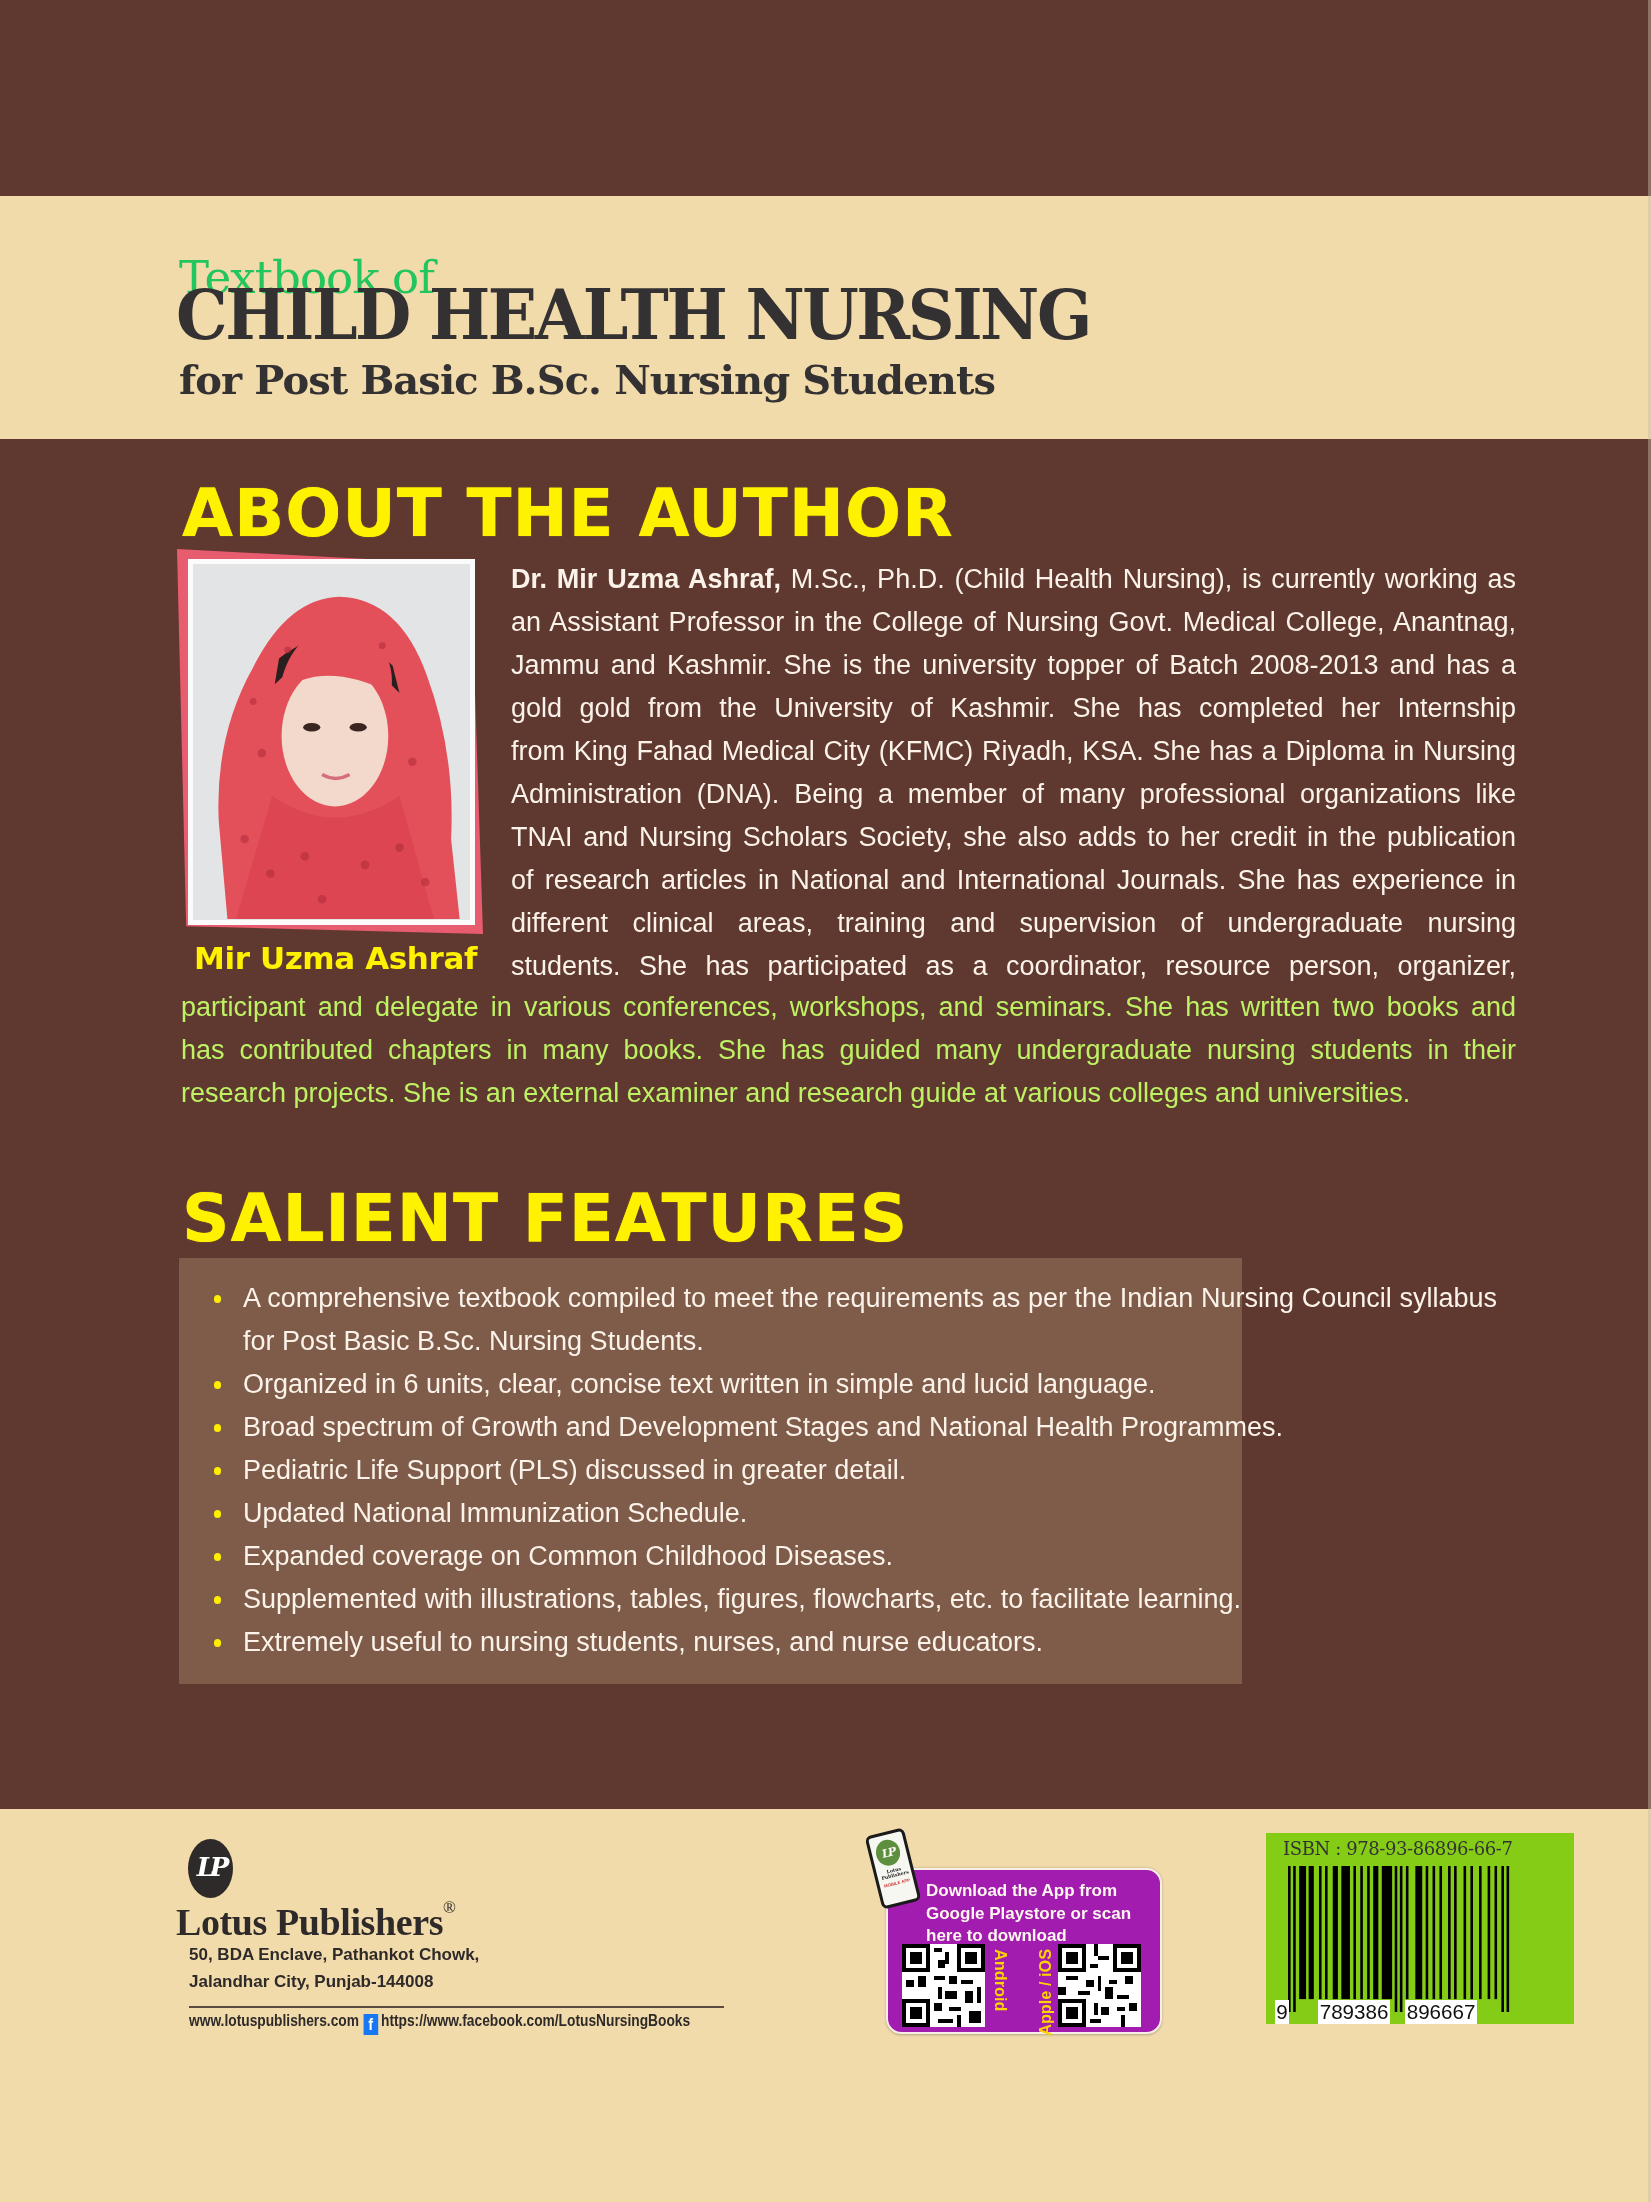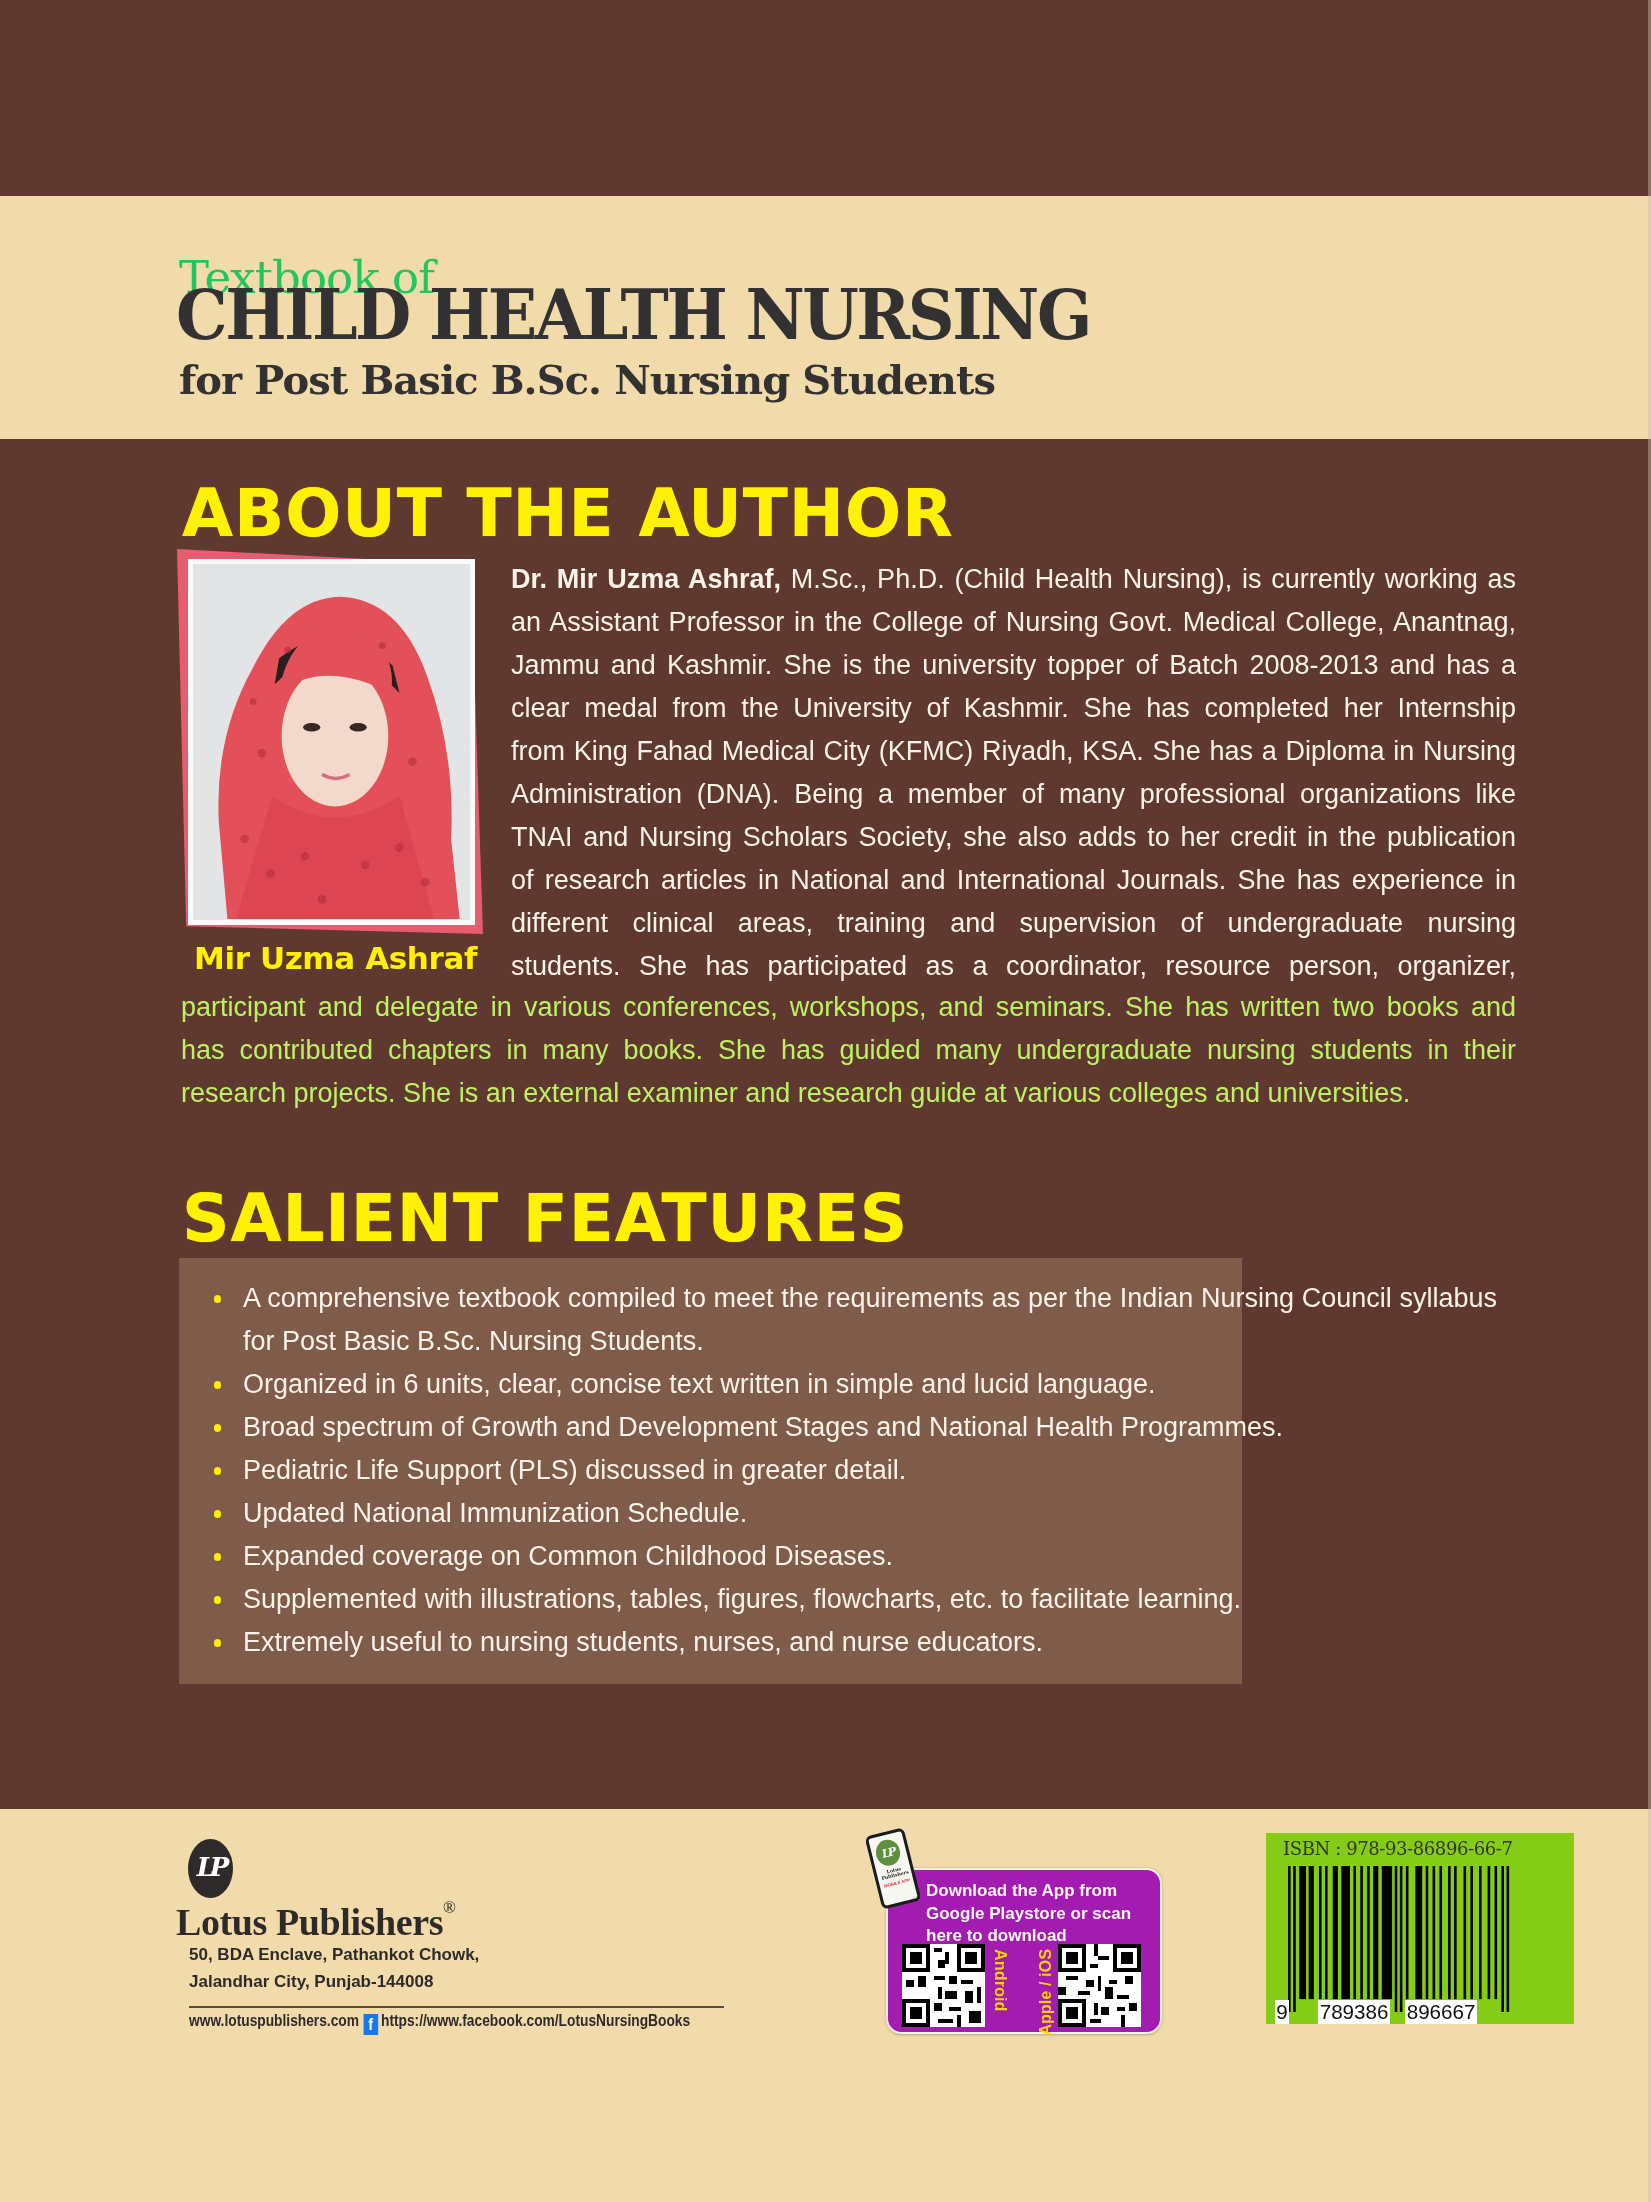--- a/index.html
+++ b/index.html
@@ -114,21 +114,21 @@
       </g>
     </svg>
   </div>
 </div>
 <div class="abs author-name">Mir Uzma Ashraf</div>
 
 <div class="abs bio-right">
   <span class="bio-line"><span class="bold">Dr. Mir Uzma Ashraf,</span><span> M.Sc., Ph.D. (Child Health Nursing), is currently working as</span></span>
   <span class="bio-line">an Assistant Professor in the College of Nursing Govt. Medical College, Anantnag,</span>
   <span class="bio-line">Jammu and Kashmir. She is the university topper of Batch 2008-2013 and has a</span>
-  <span class="bio-line">clear medal from the University of Kashmir. She has completed her Internship</span>
+  <span class="bio-line">gold gold from the University of Kashmir. She has completed her Internship</span>
   <span class="bio-line">from King Fahad Medical City (KFMC) Riyadh, KSA. She has a Diploma in Nursing</span>
   <span class="bio-line">Administration (DNA). Being a member of many professional organizations like</span>
   <span class="bio-line">TNAI and Nursing Scholars Society, she also adds to her credit in the publication</span>
   <span class="bio-line">of research articles in National and International Journals. She has experience in</span>
   <span class="bio-line">different clinical areas, training and supervision of undergraduate nursing</span>
   <span class="bio-line">students. She has participated as a coordinator, resource person, organizer,</span>
 </div>
 <div class="abs bio-full">
   <span class="bio-line">participant and delegate in various conferences, workshops, and seminars. She has written two books and</span>
   <span class="bio-line">has contributed chapters in many books. She has guided many undergraduate nursing students in their</span>

